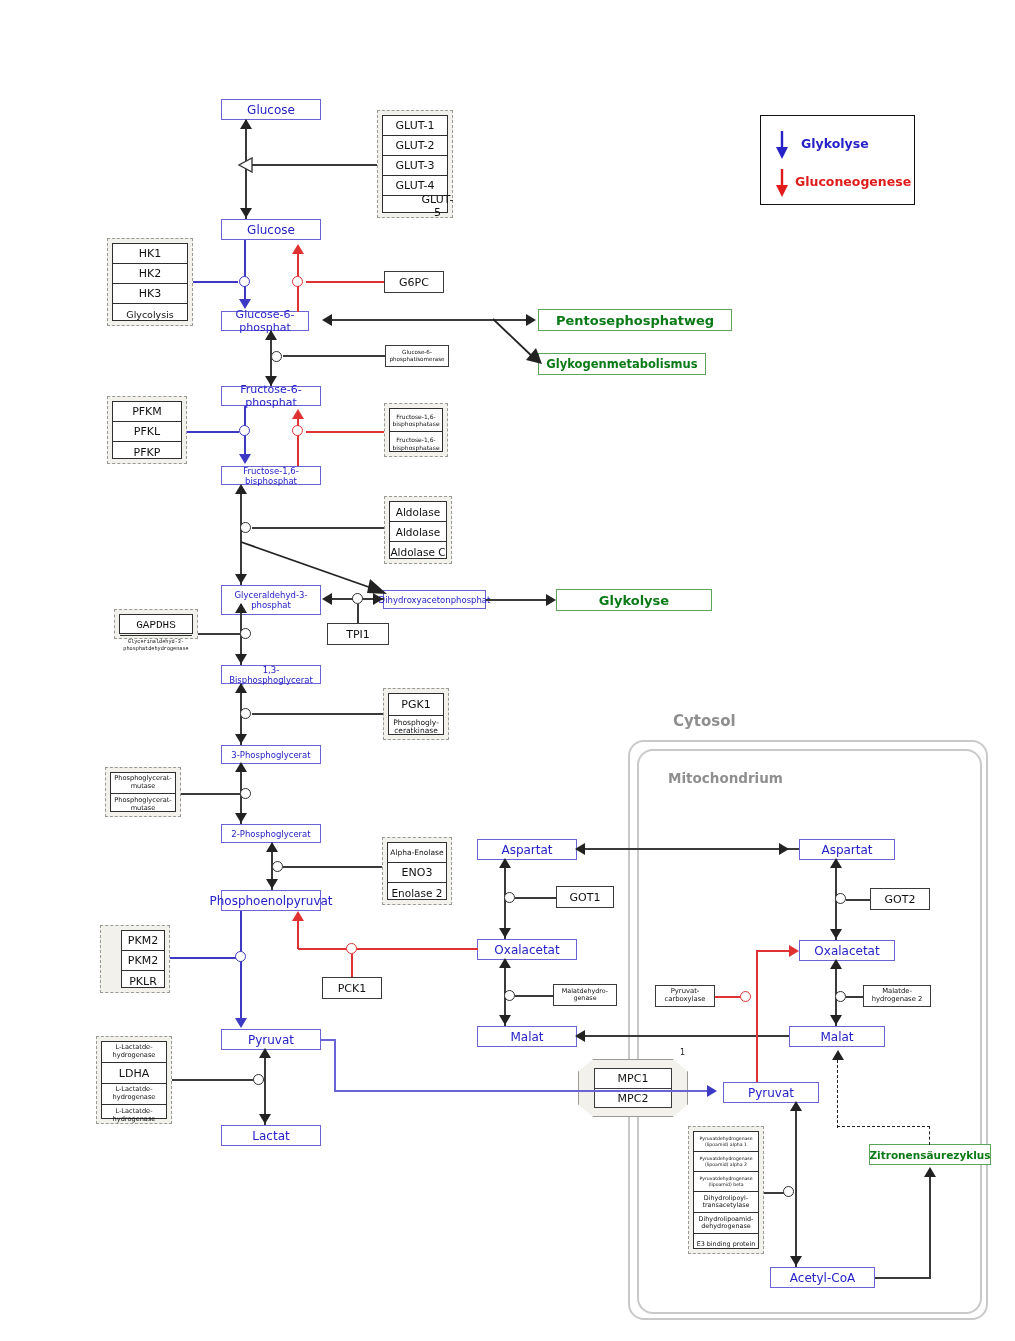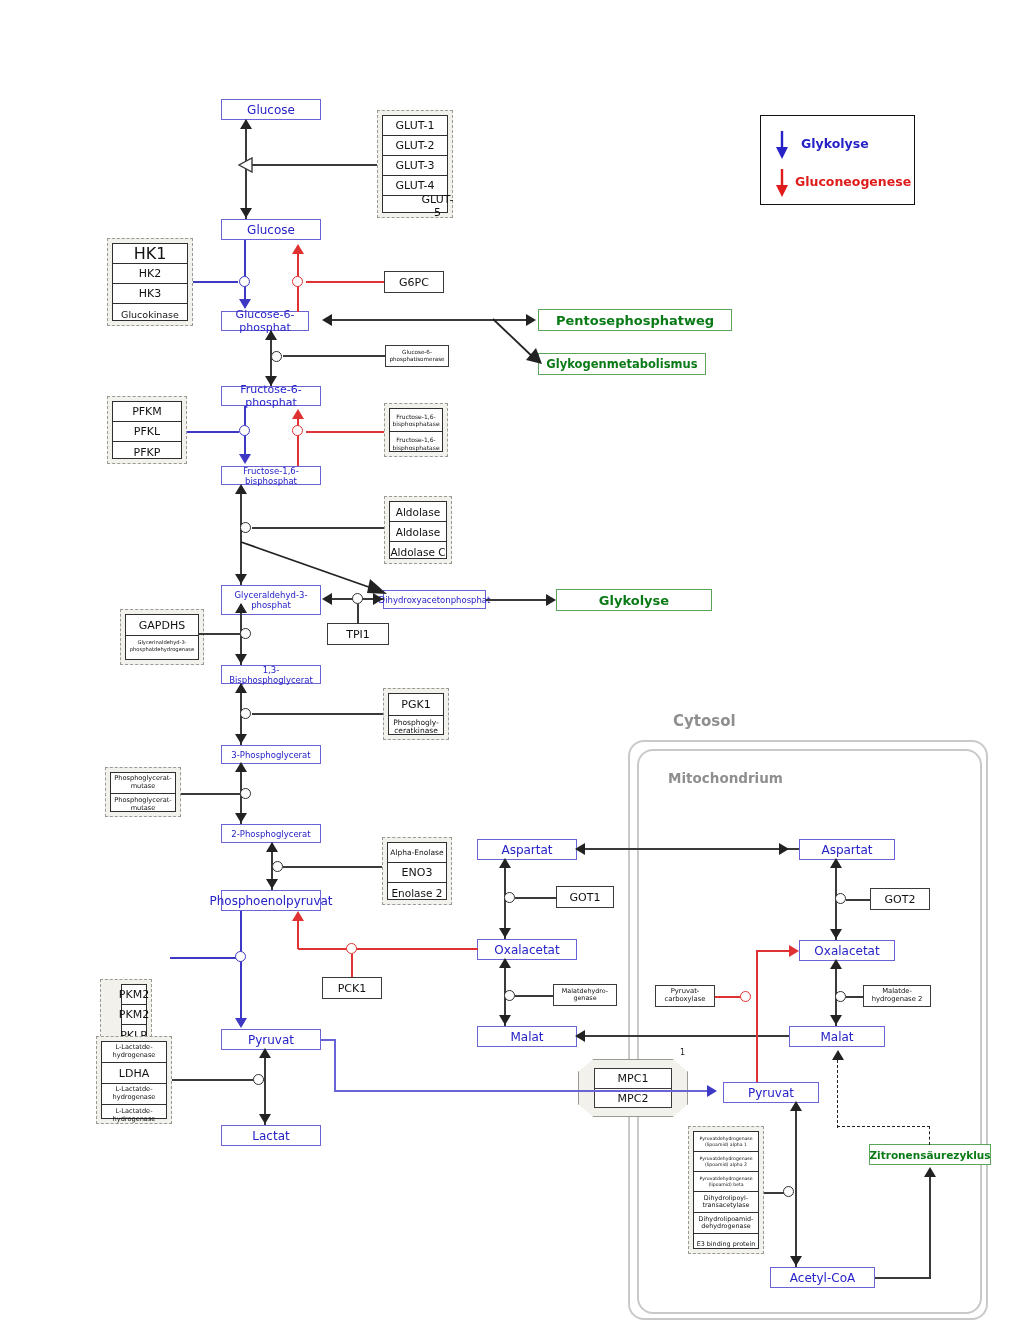--- a/index.html
+++ b/index.html
@@ -135,24 +135,24 @@
       <div style="height:20px;font-size:11px;">GLUT-1</div>
       <div style="height:20px;font-size:11px;">GLUT-2</div>
       <div style="height:20px;font-size:11px;">GLUT-3</div>
       <div style="height:20px;font-size:11px;">GLUT-4</div>
       <div style="height:20px;font-size:11px;margin-left:45px;">GLUT-5</div>
     </div>
   </div>
 
   <div class="group" style="left:107px;top:238px;width:86px;height:88px;">
     <div class="inner" style="width:100%;height:100%;">
-      <div style="height:20px;font-size:16px;">HK1</div>
+      <div style="height:20px;font-size:11px;">HK1</div>
       <div style="height:20px;font-size:11px;">HK2</div>
       <div style="height:20px;font-size:11px;">HK3</div>
-      <div style="height:20px;font-size:9.5px;">Glucokinase</div>
+      <div style="height:20px;font-size:9.5px;">Glycolysis</div>
     </div>
   </div>
 
   <div class="group" style="left:107px;top:396px;width:80px;height:68px;">
     <div class="inner" style="width:100%;height:100%;">
       <div style="height:20px;font-size:11px;">PFKM</div>
       <div style="height:20px;font-size:11px;">PFKL</div>
       <div style="height:20px;font-size:11px;">PFKP</div>
     </div>
   </div>
@@ -167,21 +167,21 @@
   </div>
 
   <div class="group" style="left:384px;top:496px;width:68px;height:68px;">
     <div class="inner" style="width:100%;height:100%;">
       <div style="height:20px;font-size:10.5px;">Aldolase</div>
       <div style="height:20px;font-size:10.5px;">Aldolase</div>
       <div style="height:20px;font-size:10.5px;">Aldolase C</div>
     </div>
   </div>
 
-  <div class="group" style="left:120px;top:609px;width:84px;height:56px;">
+  <div class="group" style="left:114px;top:609px;width:84px;height:30px;font-family:Liberation Mono, monospace;">
     <div class="inner" style="width:100%;height:100%;">
       <div style="height:21px;font-size:11px;">GAPDHS</div>
       <div style="height:19px;font-size:5.2px;line-height:6.2px;white-space:pre;">Glycerinaldehyd-3-
 phosphatdehydrogenase</div>
     </div>
   </div>
 
   <div class="group" style="left:383px;top:688px;width:66px;height:52px;">
     <div class="inner" style="width:100%;height:100%;">
       <div style="height:22px;font-size:11px;">PGK1</div>
@@ -200,21 +200,21 @@
   </div>
 
   <div class="group" style="left:382px;top:837px;width:70px;height:68px;">
     <div class="inner" style="width:100%;height:100%;">
       <div style="height:20px;font-size:7.5px;">Alpha-Enolase</div>
       <div style="height:20px;font-size:11px;">ENO3</div>
       <div style="height:20px;font-size:10.5px;">Enolase 2</div>
     </div>
   </div>
 
-  <div class="group" style="left:100px;top:979px;width:52px;height:68px;padding-left:20px;">
+  <div class="group" style="left:100px;top:925px;width:70px;height:68px;padding-left:20px;">
     <div class="inner" style="width:100%;height:100%;">
       <div style="height:20px;font-size:11px;">PKM2</div>
       <div style="height:20px;font-size:11px;">PKM2</div>
       <div style="height:20px;font-size:11px;">PKLR</div>
     </div>
   </div>
 
   <div class="group" style="left:96px;top:1036px;width:76px;height:88px;">
     <div class="inner" style="width:100%;height:100%;">
       <div style="height:21px;font-size:6.6px;line-height:7.6px;white-space:pre;">L-Lactatde-

